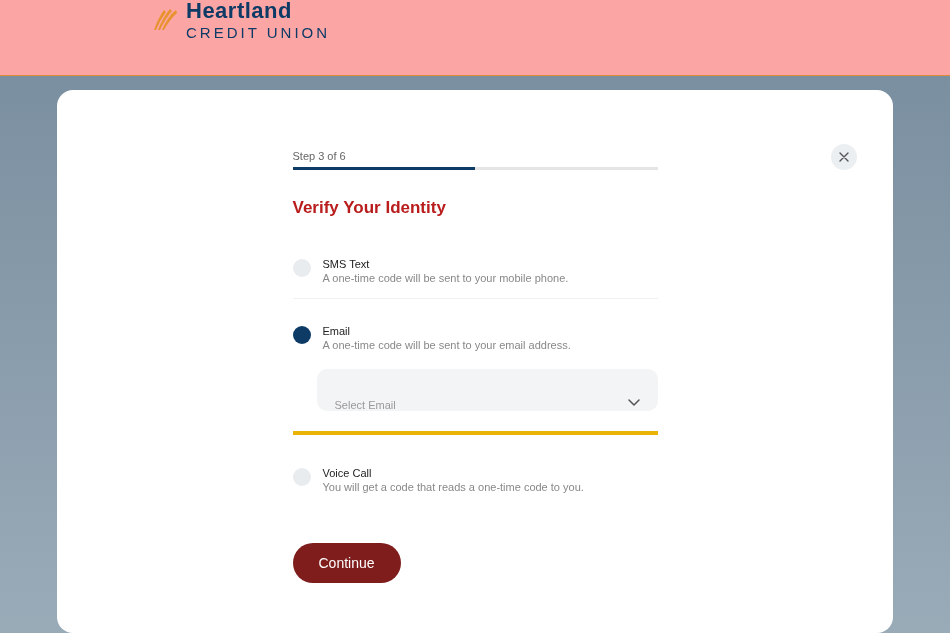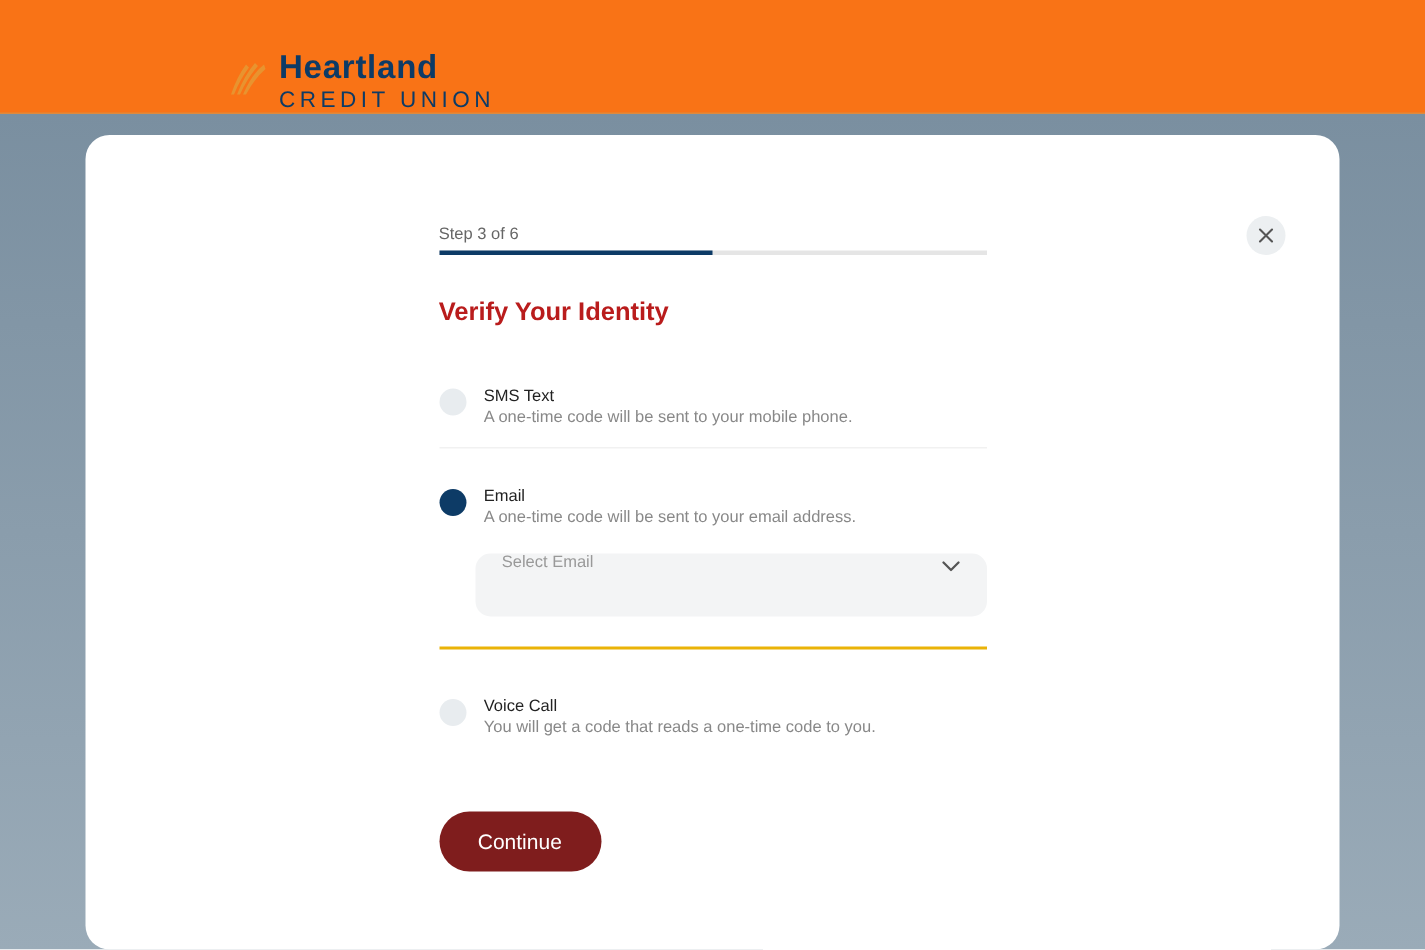--- a/index.html
+++ b/index.html
@@ -5,24 +5,24 @@
   * { box-sizing: border-box; margin: 0; padding: 0; }
   body {
     font-family: -apple-system, BlinkMacSystemFont, "Segoe UI", Arial, sans-serif;
     width: 950px;
     height: 633px;
     overflow: hidden;
     background: #fff;
   }
   .header {
     height: 76px;
-    background: #f97316;
+    background: #fca5a5;
     border-bottom: 1px solid #e08a3c;
     display: flex;
-    align-items: flex-end;
+    align-items: flex-start;
     padding-left: 150px;
   }
   .logo {
     display: flex;
     align-items: center;
     gap: 6px;
   }
   .logo-text {
     display: flex;
     flex-direction: column;
@@ -123,38 +123,38 @@
     color: #222;
     font-weight: 400;
   }
   .opt-desc {
     font-size: 11px;
     color: #888;
     margin-top: 2px;
   }
   .email-block {
     padding-bottom: 20px;
-    border-bottom: 2px solid #eab308;
+    border-bottom: 4px solid #eab308;
     margin-bottom: 24px;
   }
   .email-option-row {
     display: flex;
     align-items: flex-start;
     gap: 12px;
     padding: 20px 0 8px 0;
     cursor: pointer;
   }
   .select {
     margin-left: 24px;
     margin-top: 10px;
     background: #f3f4f5;
     border-radius: 10px;
     height: 42px;
     display: flex;
-    align-items: flex-start;
+    align-items: flex-end;
     justify-content: space-between;
     padding: 0 18px;
     cursor: pointer;
   }
   .select-label {
     font-size: 11px;
     color: #999;
   }
   .continue-btn {
     margin-top: 36px;

